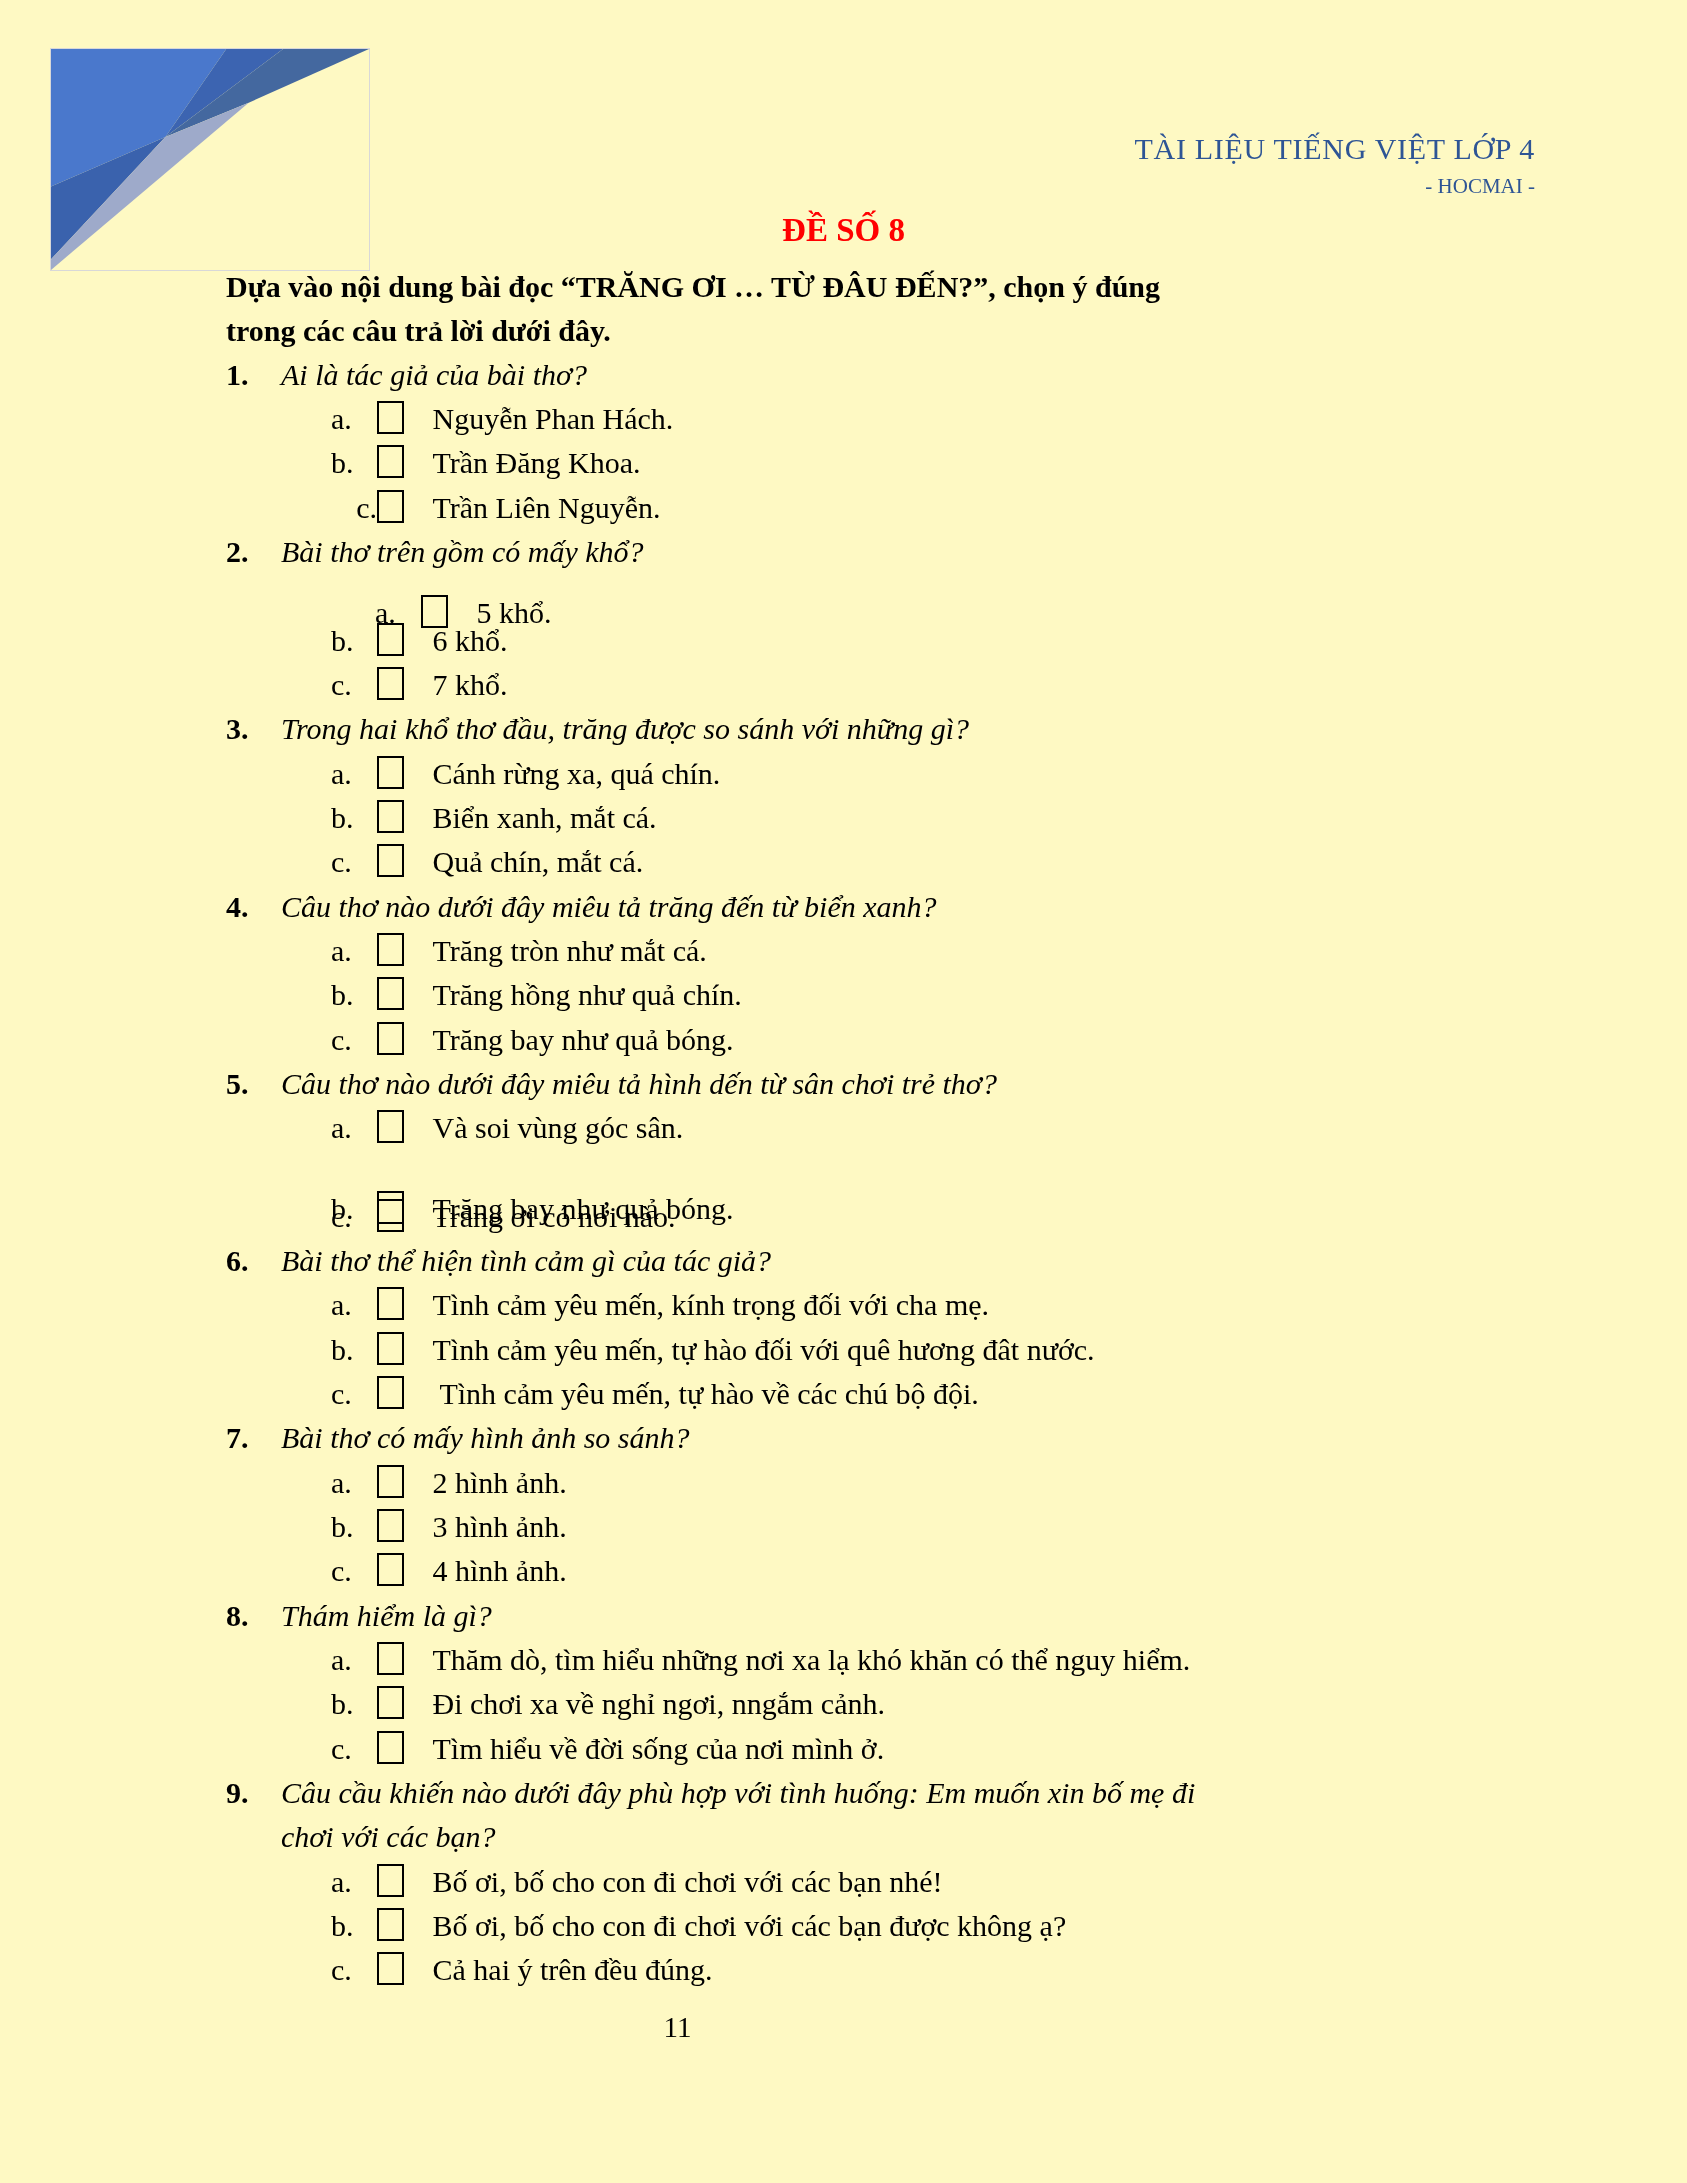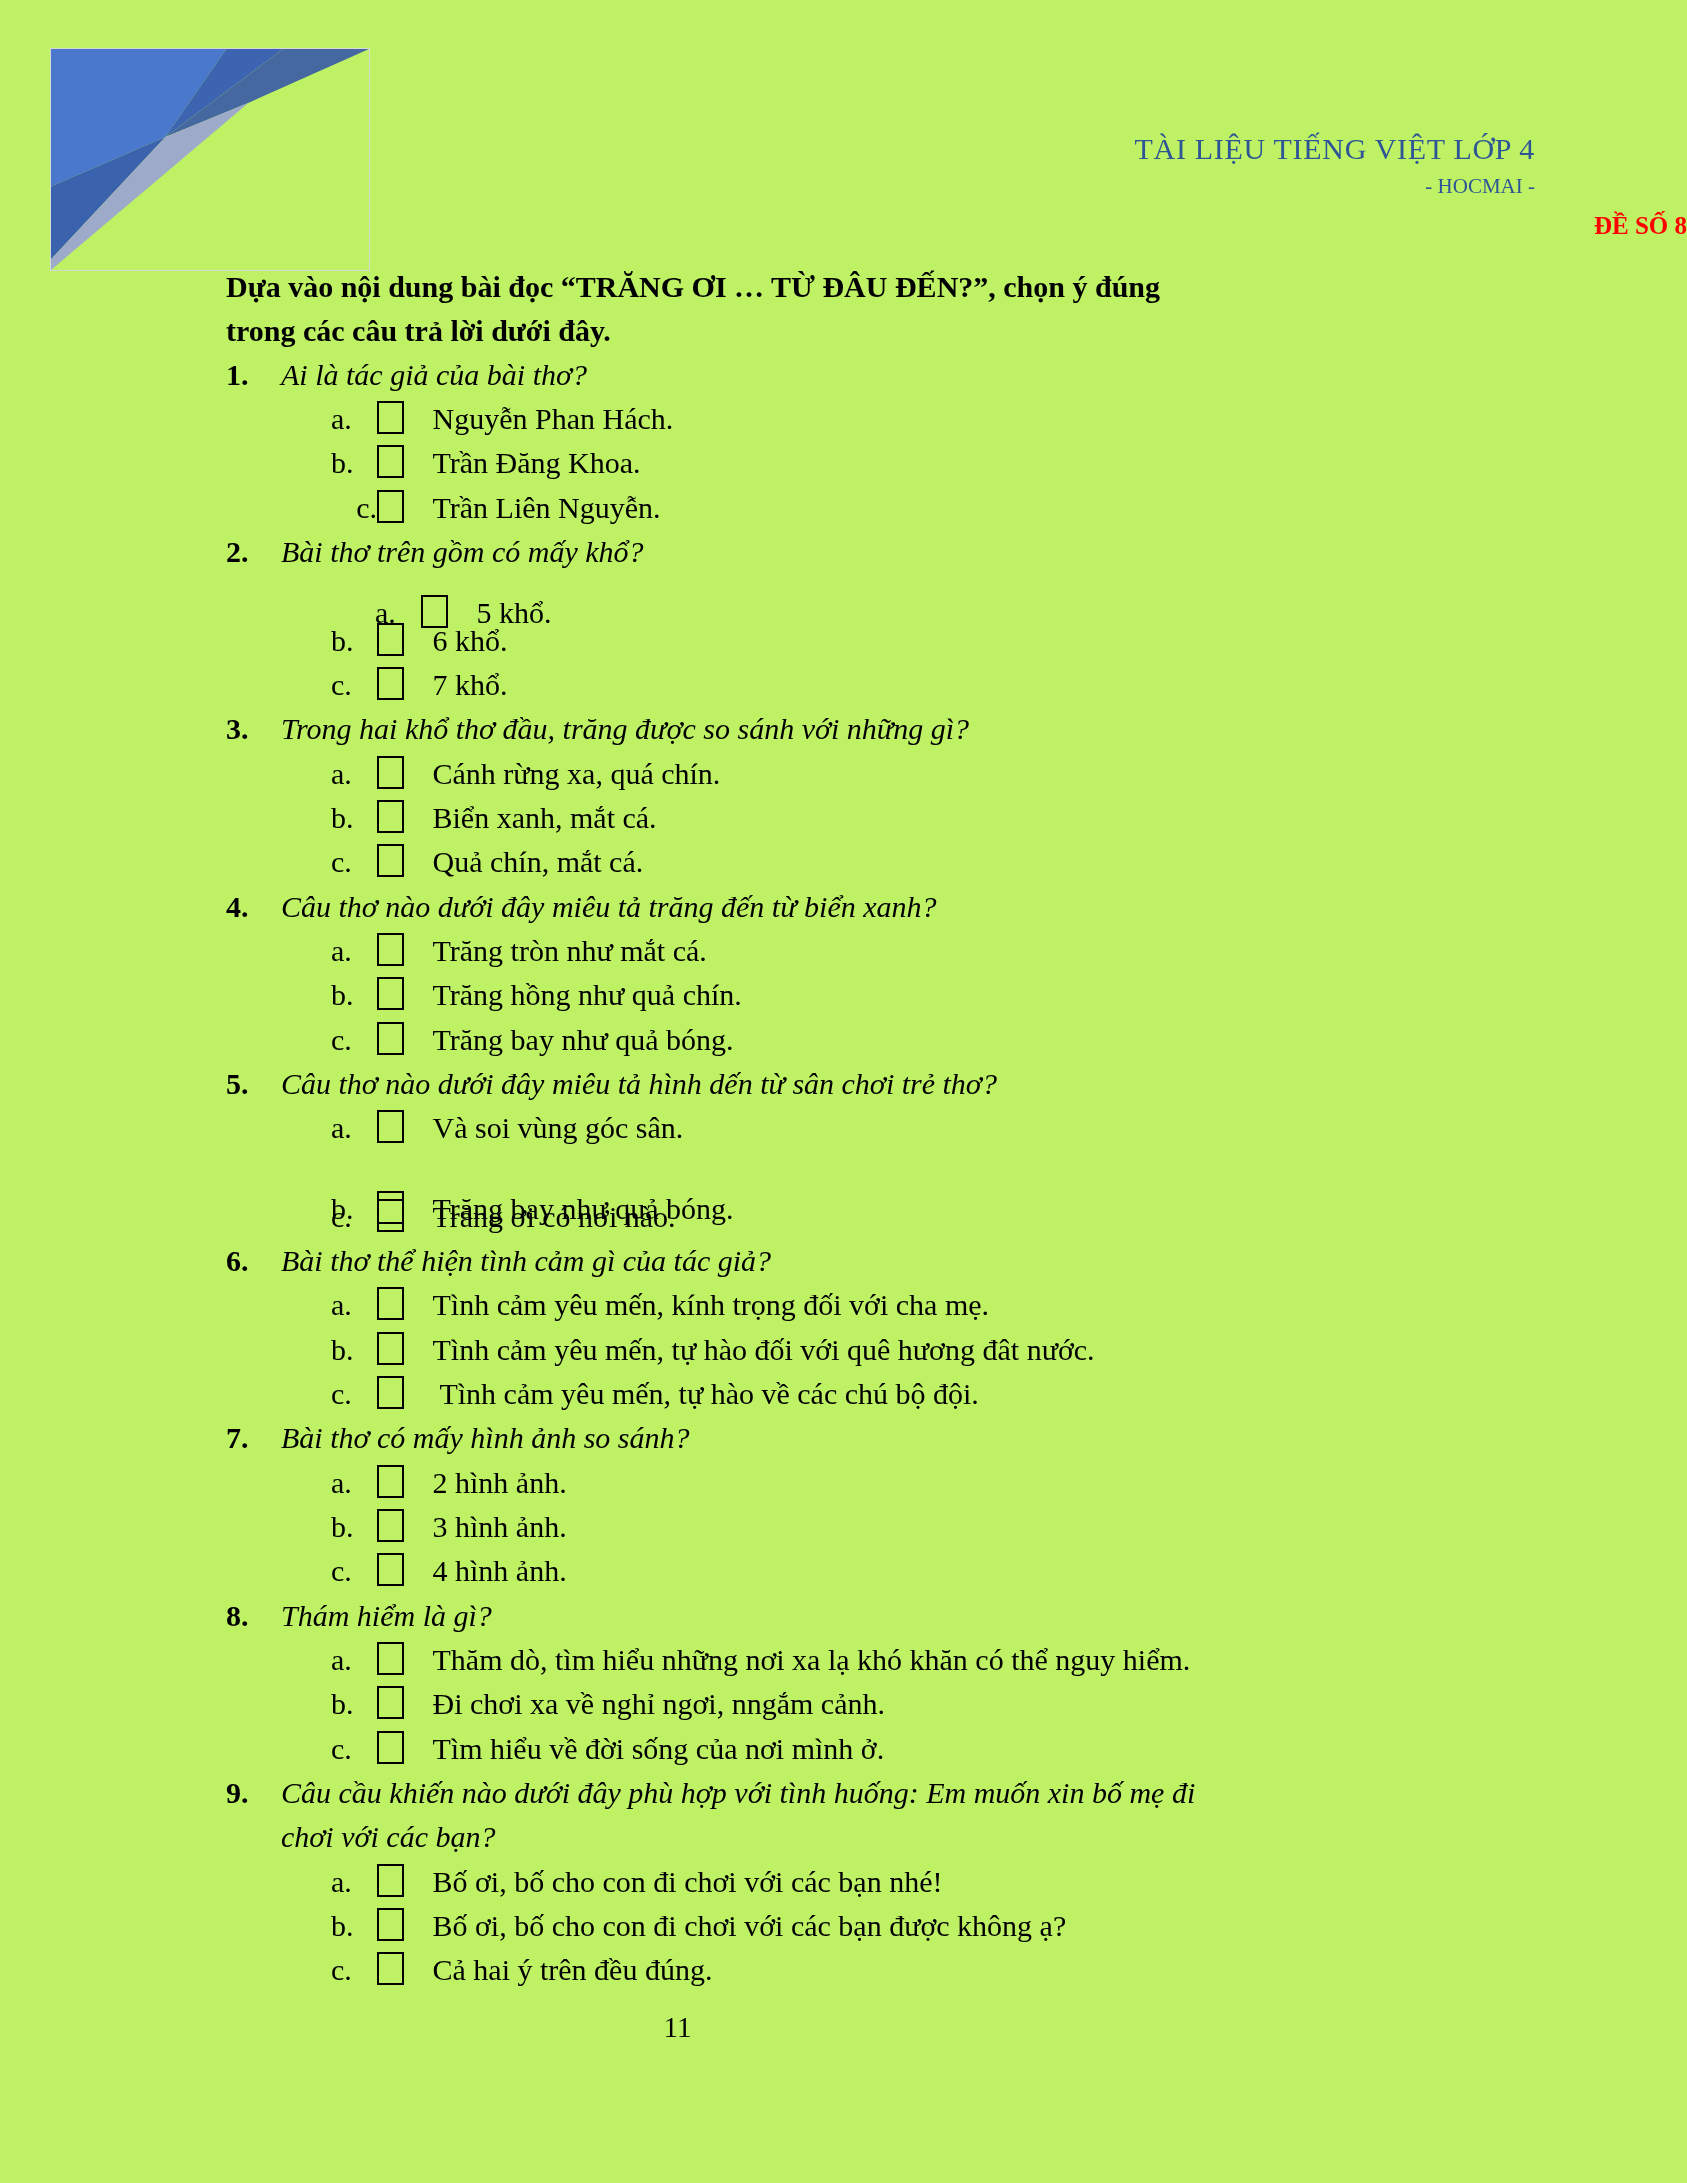--- a/index.html
+++ b/index.html
@@ -1,20 +1,20 @@
 <!DOCTYPE html>
 <html style="--header_blue: #2E5595; --title_red: #FF0000; --logo_bright: #4A78CC; --logo_mid: #3C64B1; --logo_right: #44689F; --logo_dark: #3A62AD; --logo_gray: #9EAACA; --logo_border: #D8D8D8;font-size:10.6px"><head>
 <meta charset="utf-8">
 <style>
   html,body{margin:0;padding:0;background:#ffffff;}
   .page{
     position:relative;
     width:1687px;
     height:2183px;
-    background:#bef264;
+    background:#fef9c3;
     font-family:"Liberation Serif", serif;
     color:#000;
     overflow:hidden;
   }
   
   .logo-box{
     position:absolute;
     left:50px; top:48px;
     width:318px; height:221px;
     border:1.3px solid var(--logo_border);
@@ -27,24 +27,24 @@
     right:152px; top:132px;
     text-align:right;
     color:var(--header_blue);
   }
   .hdr-line1{font-size:30px; line-height:34px; letter-spacing:0.7px;}
   .hdr-line2{font-size:21px; line-height:33px; margin-top:4px;}
   
   .exam-title{
     position:absolute;
     left:0; top:212px; width:1687px;
-    text-align:right;
+    text-align:center;
     color:var(--title_red);
     font-weight:bold;
-    font-size:25px;
+    font-size:33px;
   }
   
   .intro{
     position:absolute;
     left:226px; top:265px;
     width:1320px;
     font-weight:bold;
     font-size:30px;
     line-height:44px;
     white-space:pre-line;

